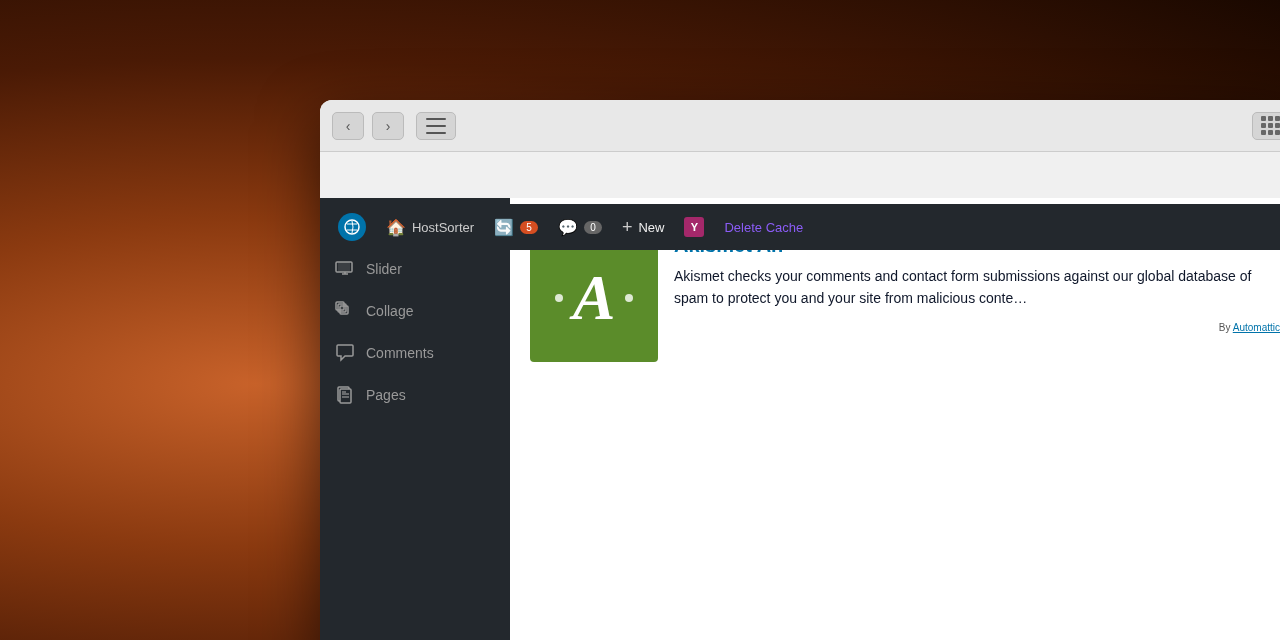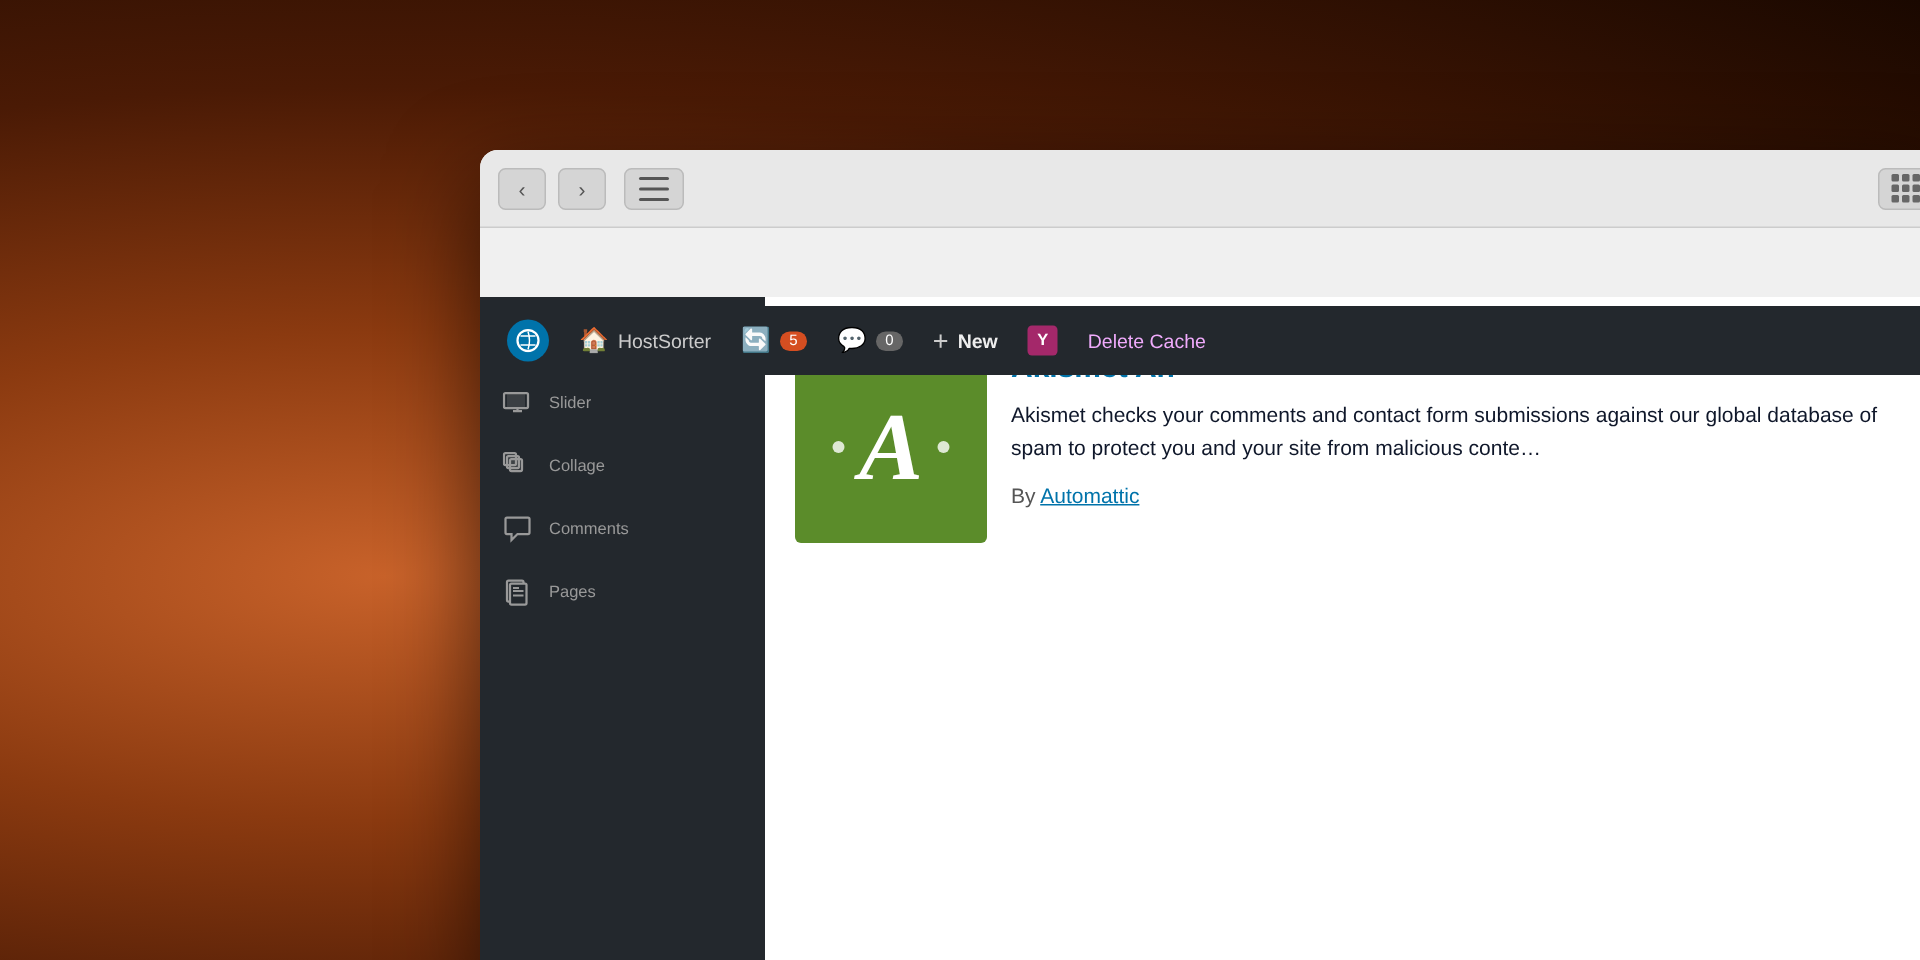--- a/index.html
+++ b/index.html
@@ -184,21 +184,21 @@
       border-radius: 3px;
       display: flex;
       align-items: center;
       justify-content: center;
       color: white;
       font-size: 11px;
       font-weight: bold;
     }
 
     .delete-cache-btn {
-      color: #f0abfc;
+      color: #8b5cf6;
       font-size: 13px;
       cursor: pointer;
     }
 
     
     .main-layout {
       display: flex;
       flex: 1;
       margin-top: 46px;
       overflow: hidden;
@@ -212,21 +212,21 @@
       overflow-y: auto;
       padding-top: 8px;
     }
 
     .sidebar-menu-item {
       display: flex;
       align-items: center;
       gap: 10px;
       padding: 10px 14px;
       color: #999;
-      font-size: 11px;
+      font-size: 14px;
       cursor: pointer;
     }
 
     .menu-icon {
       width: 22px;
       height: 22px;
       display: flex;
       align-items: center;
       justify-content: center;
       color: #999;
@@ -302,22 +302,23 @@
     }
 
     .plugin-desc {
       color: #0f172a;
       font-size: 14px;
       line-height: 1.6;
     }
 
     .plugin-author {
       margin-top: 12px;
-      font-size: 14px;
+      font-size: 10px;
       color: #555;
+      text-align: right;
     }
 
     .plugin-author a {
       color: #0073aa;
     }
   </style>
 </head>
 <body>
 
 <div class="bg-layer"></div>
@@ -374,21 +375,21 @@
       <div class="admin-bar-item">
         <span style="font-size:16px;">🔄</span>
         <span class="badge">5</span>
       </div>
       <div class="admin-bar-item">
         <span style="font-size:16px;">💬</span>
         <span class="badge badge-gray">0</span>
       </div>
       <div class="admin-bar-item">
         <span style="font-size:18px; font-weight:300;">+</span>
-        <span style="font-weight:700; color:#eee;">New</span>
+        <span style="font-weight:400; color:#eee;">New</span>
       </div>
       <div class="admin-bar-item">
         <div class="yoast-icon">Y</div>
       </div>
       <div class="admin-bar-item">
         <span class="delete-cache-btn">Delete Cache</span>
       </div>
     </div>
 
     <div class="main-layout">

